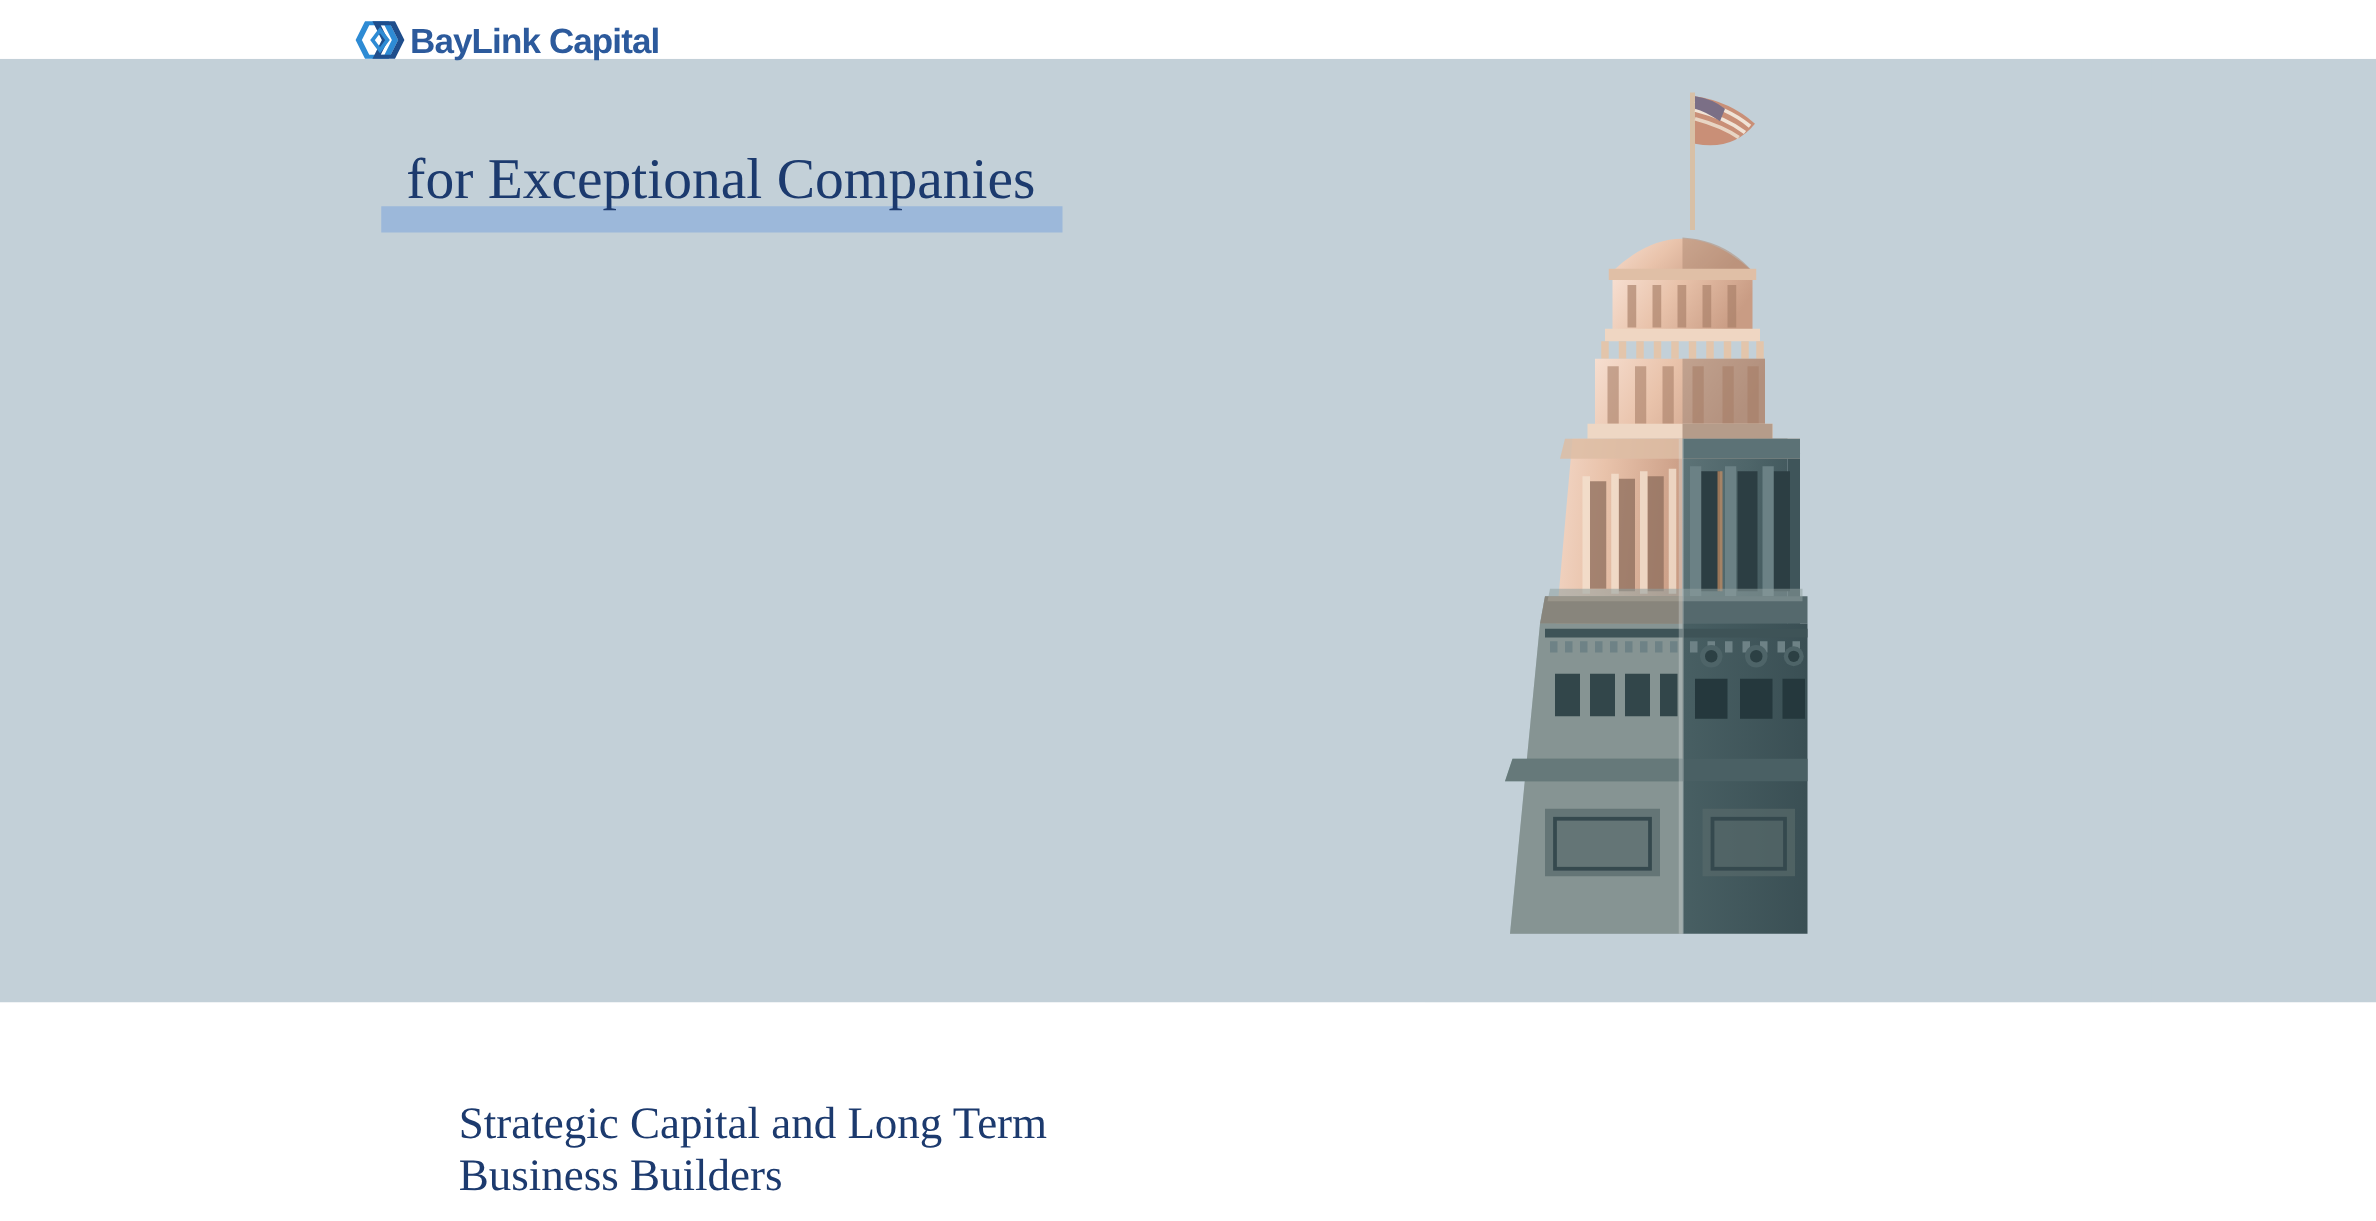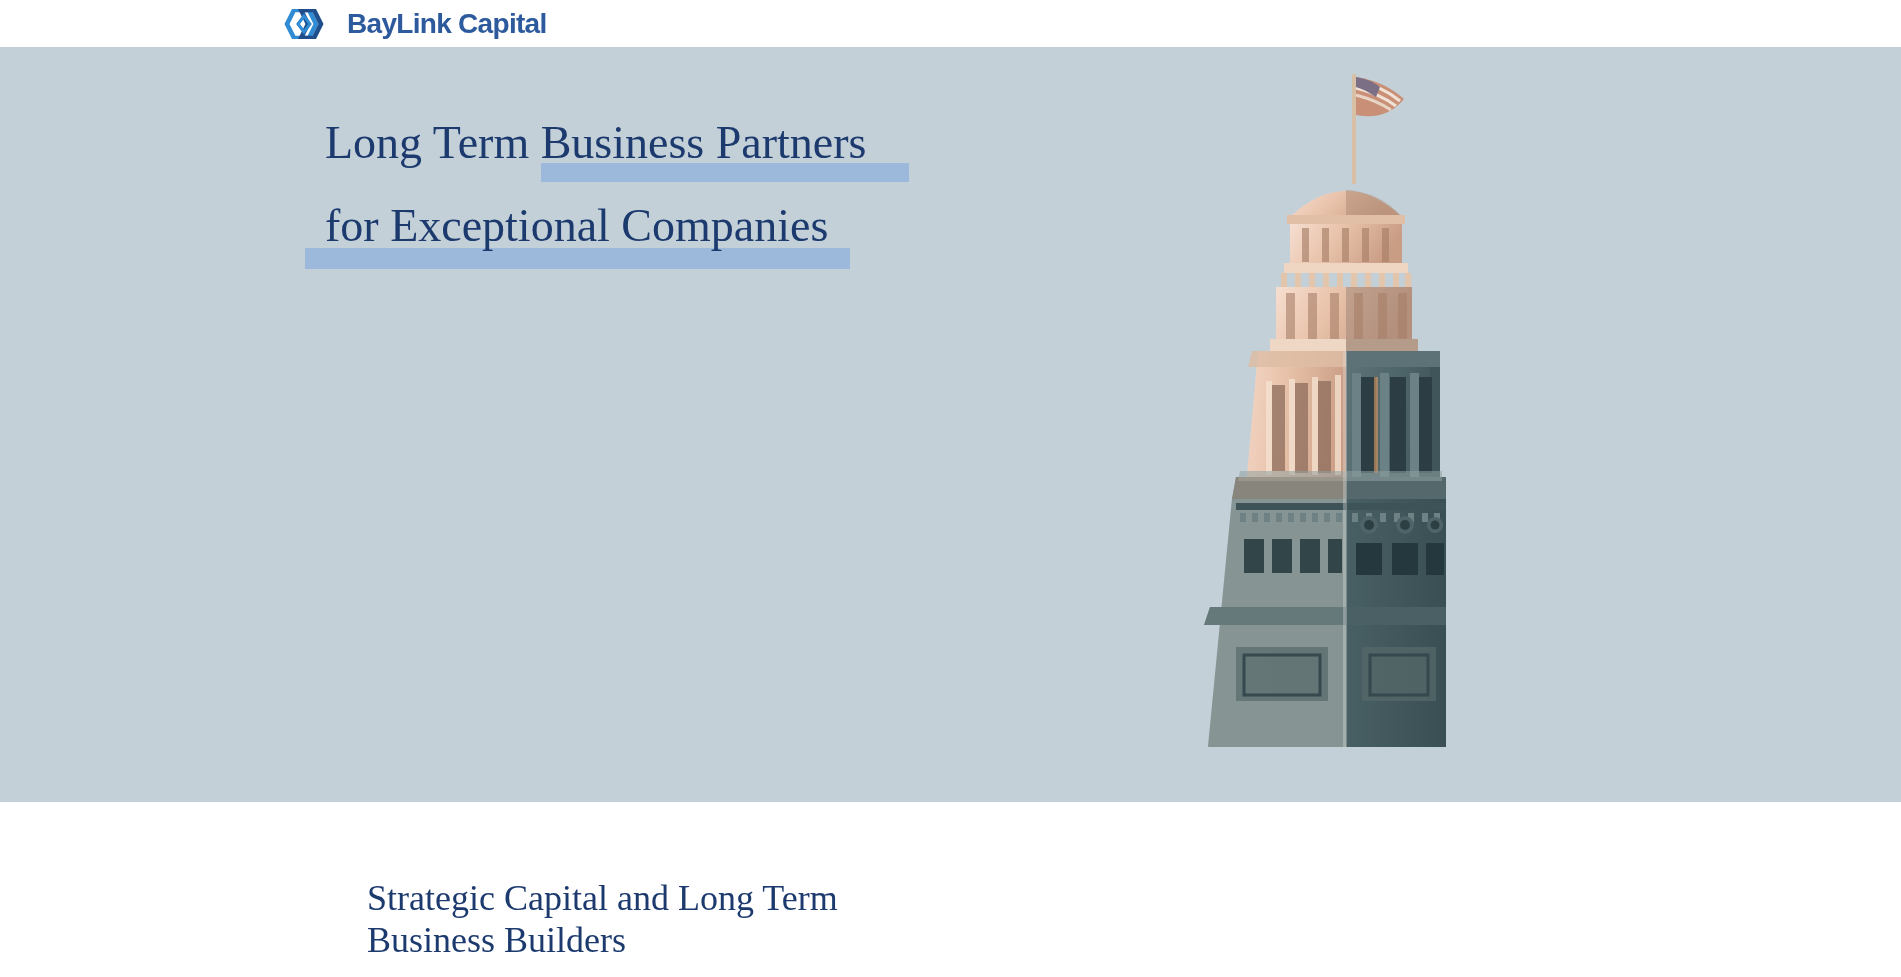--- a/index.html
+++ b/index.html
@@ -21,22 +21,22 @@
     display:flex;
     align-items:center;
     z-index:5;
   }
   .brand{
     position:absolute;
     left:283px;
     top:0;
     height:47px;
     display:flex;
-    align-items:center;
-    gap:22px;
+    align-items:flex-end;
+    gap:3px;
     text-decoration:none;
     cursor:pointer;
   }
   .brand-mark{
     width:42px;
     height:30px;
     display:block;
     flex:0 0 auto;
   }
   .brand-word{
@@ -330,23 +330,20 @@
       <g stroke="#35494e" stroke-width="3" fill="none">
         <rect x="104" y="608" width="76" height="40"></rect>
         <rect x="230" y="608" width="58" height="40"></rect>
       </g>
 
       <rect x="203" y="304" width="4" height="396" fill="#d9e0e0" opacity="0.35"></rect>
     </svg>
   </div>
 
   <div class="hero-copy">
-    <h1 class="hero-line line-1">
-      <span>Long Term </span><span class="mark">Business Partners</span>
-    </h1>
     <h1 class="hero-line line-2">
       <span>for </span><span class="mark">Exceptional Companies</span>
     </h1>
   </div>
 
 </section>
 
 <section class="intro-section">
 
   <h2 class="intro-heading">Strategic Capital and Long Term

